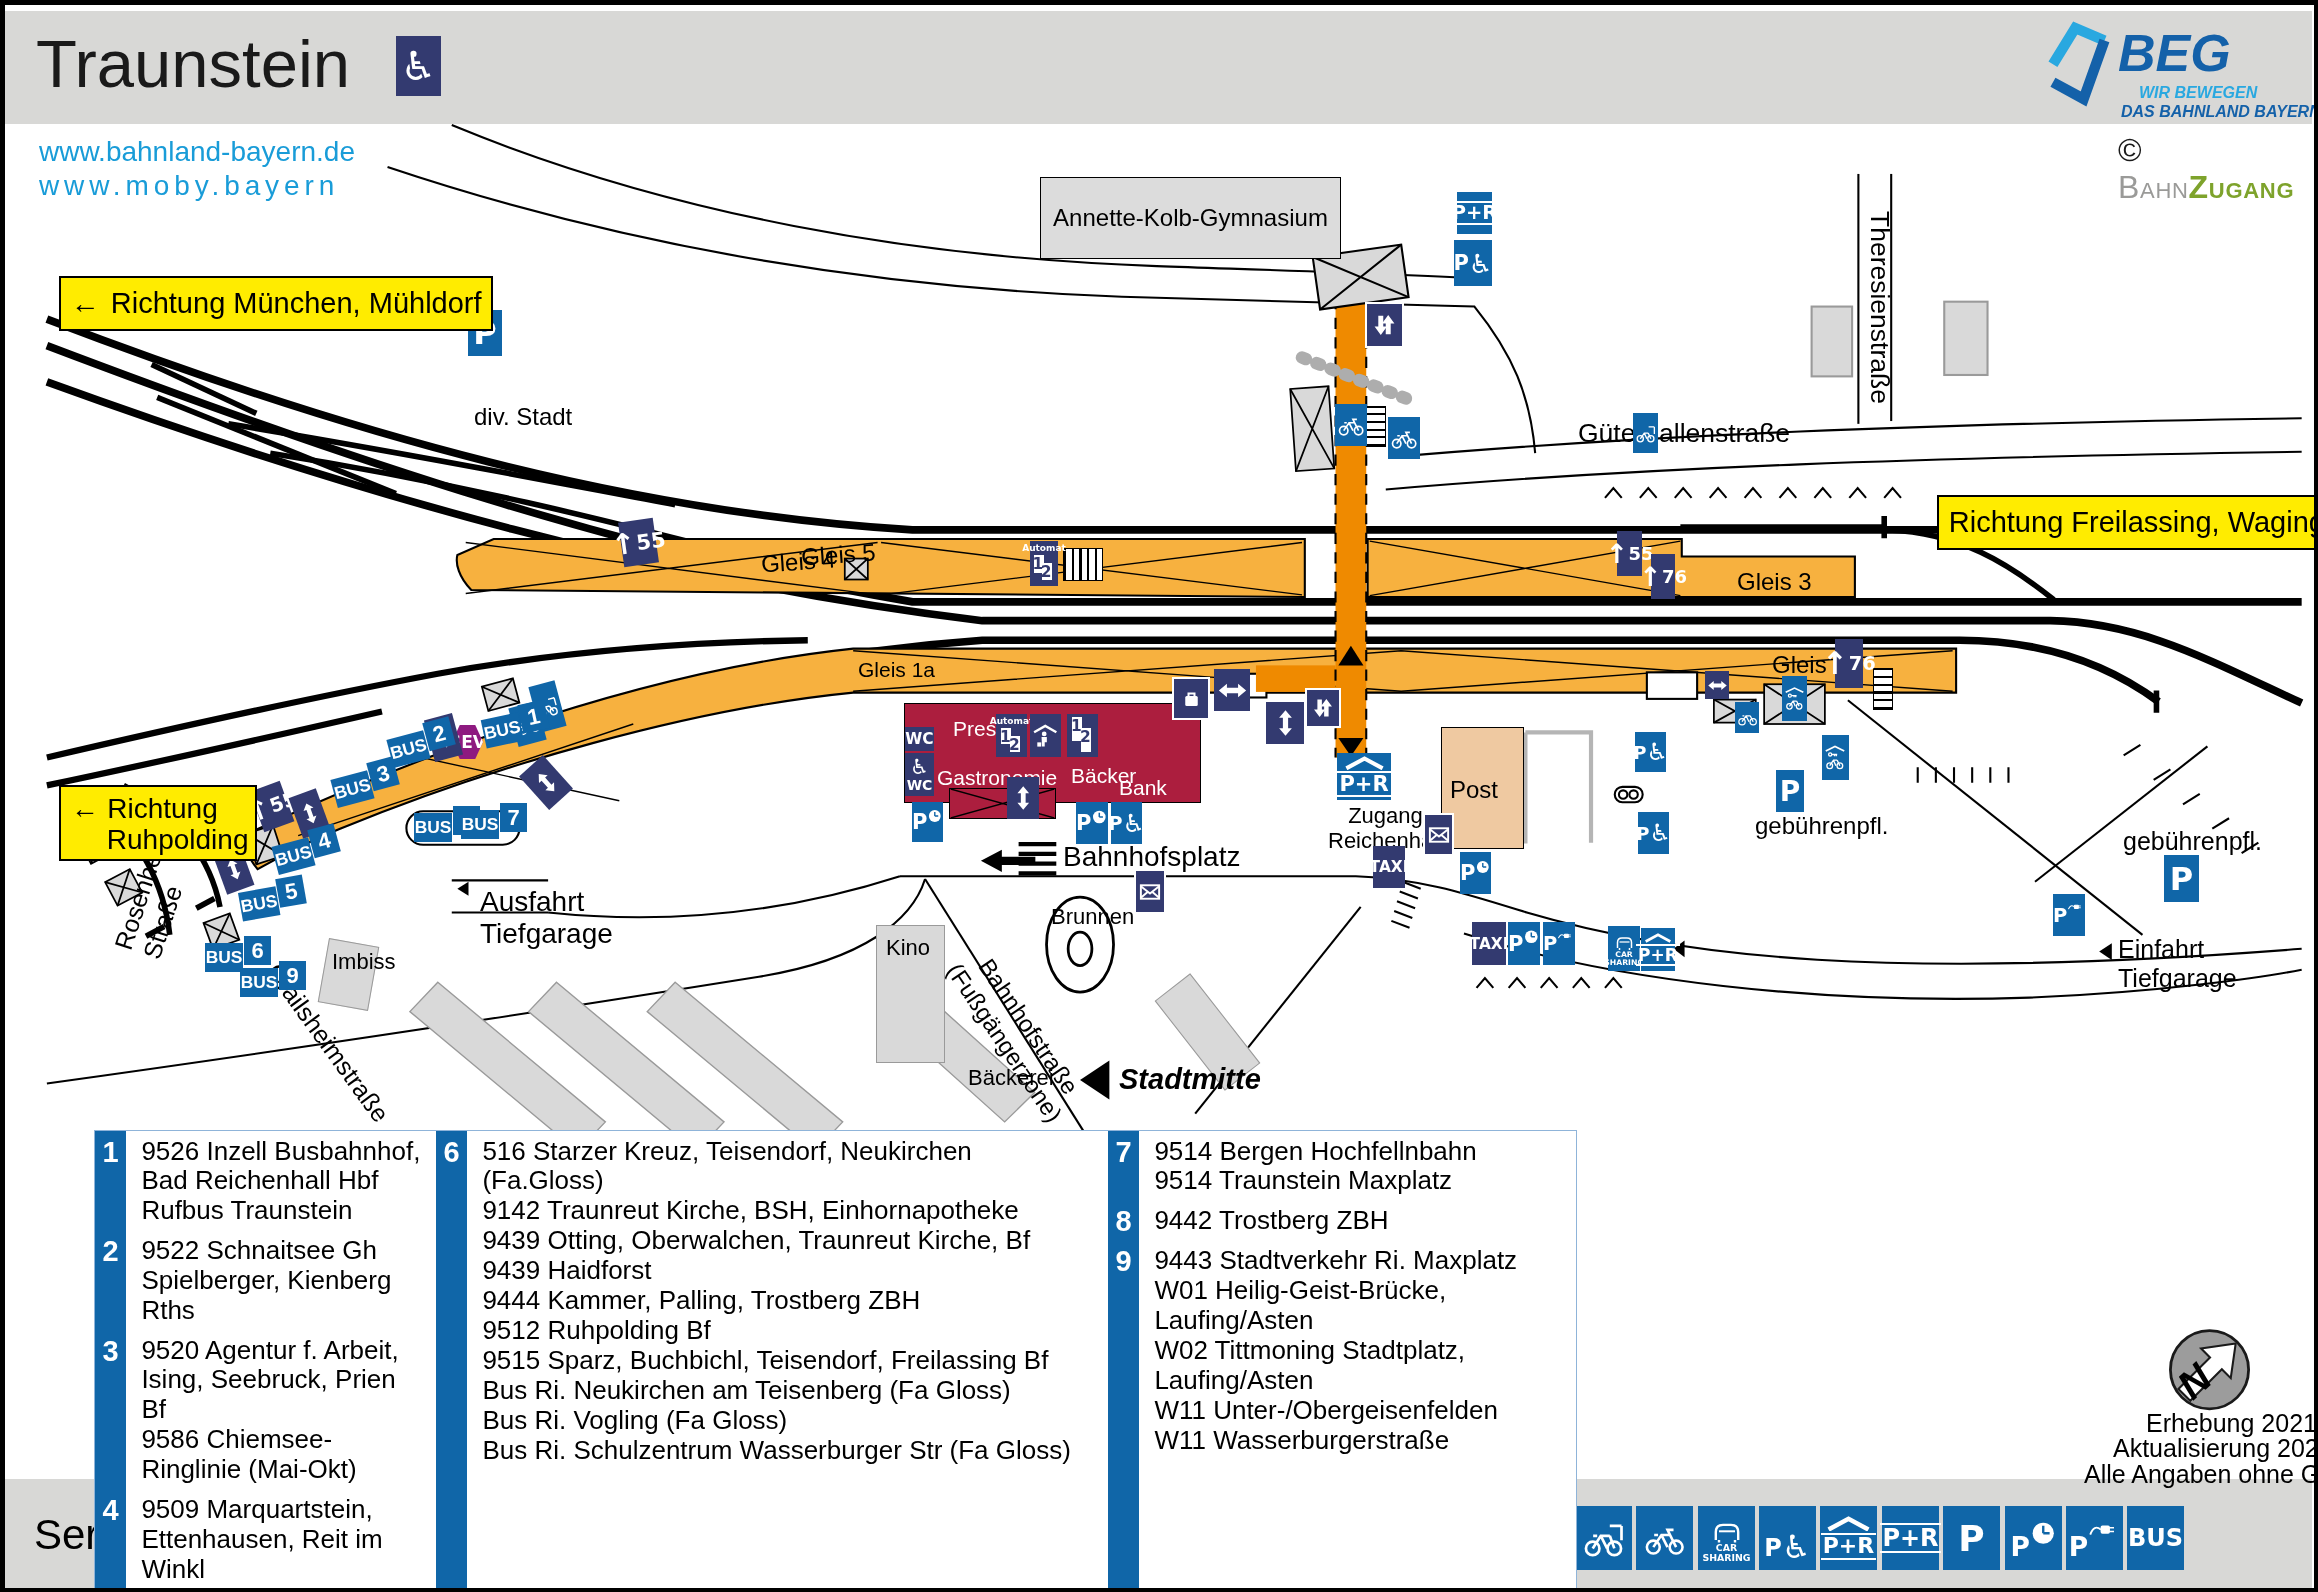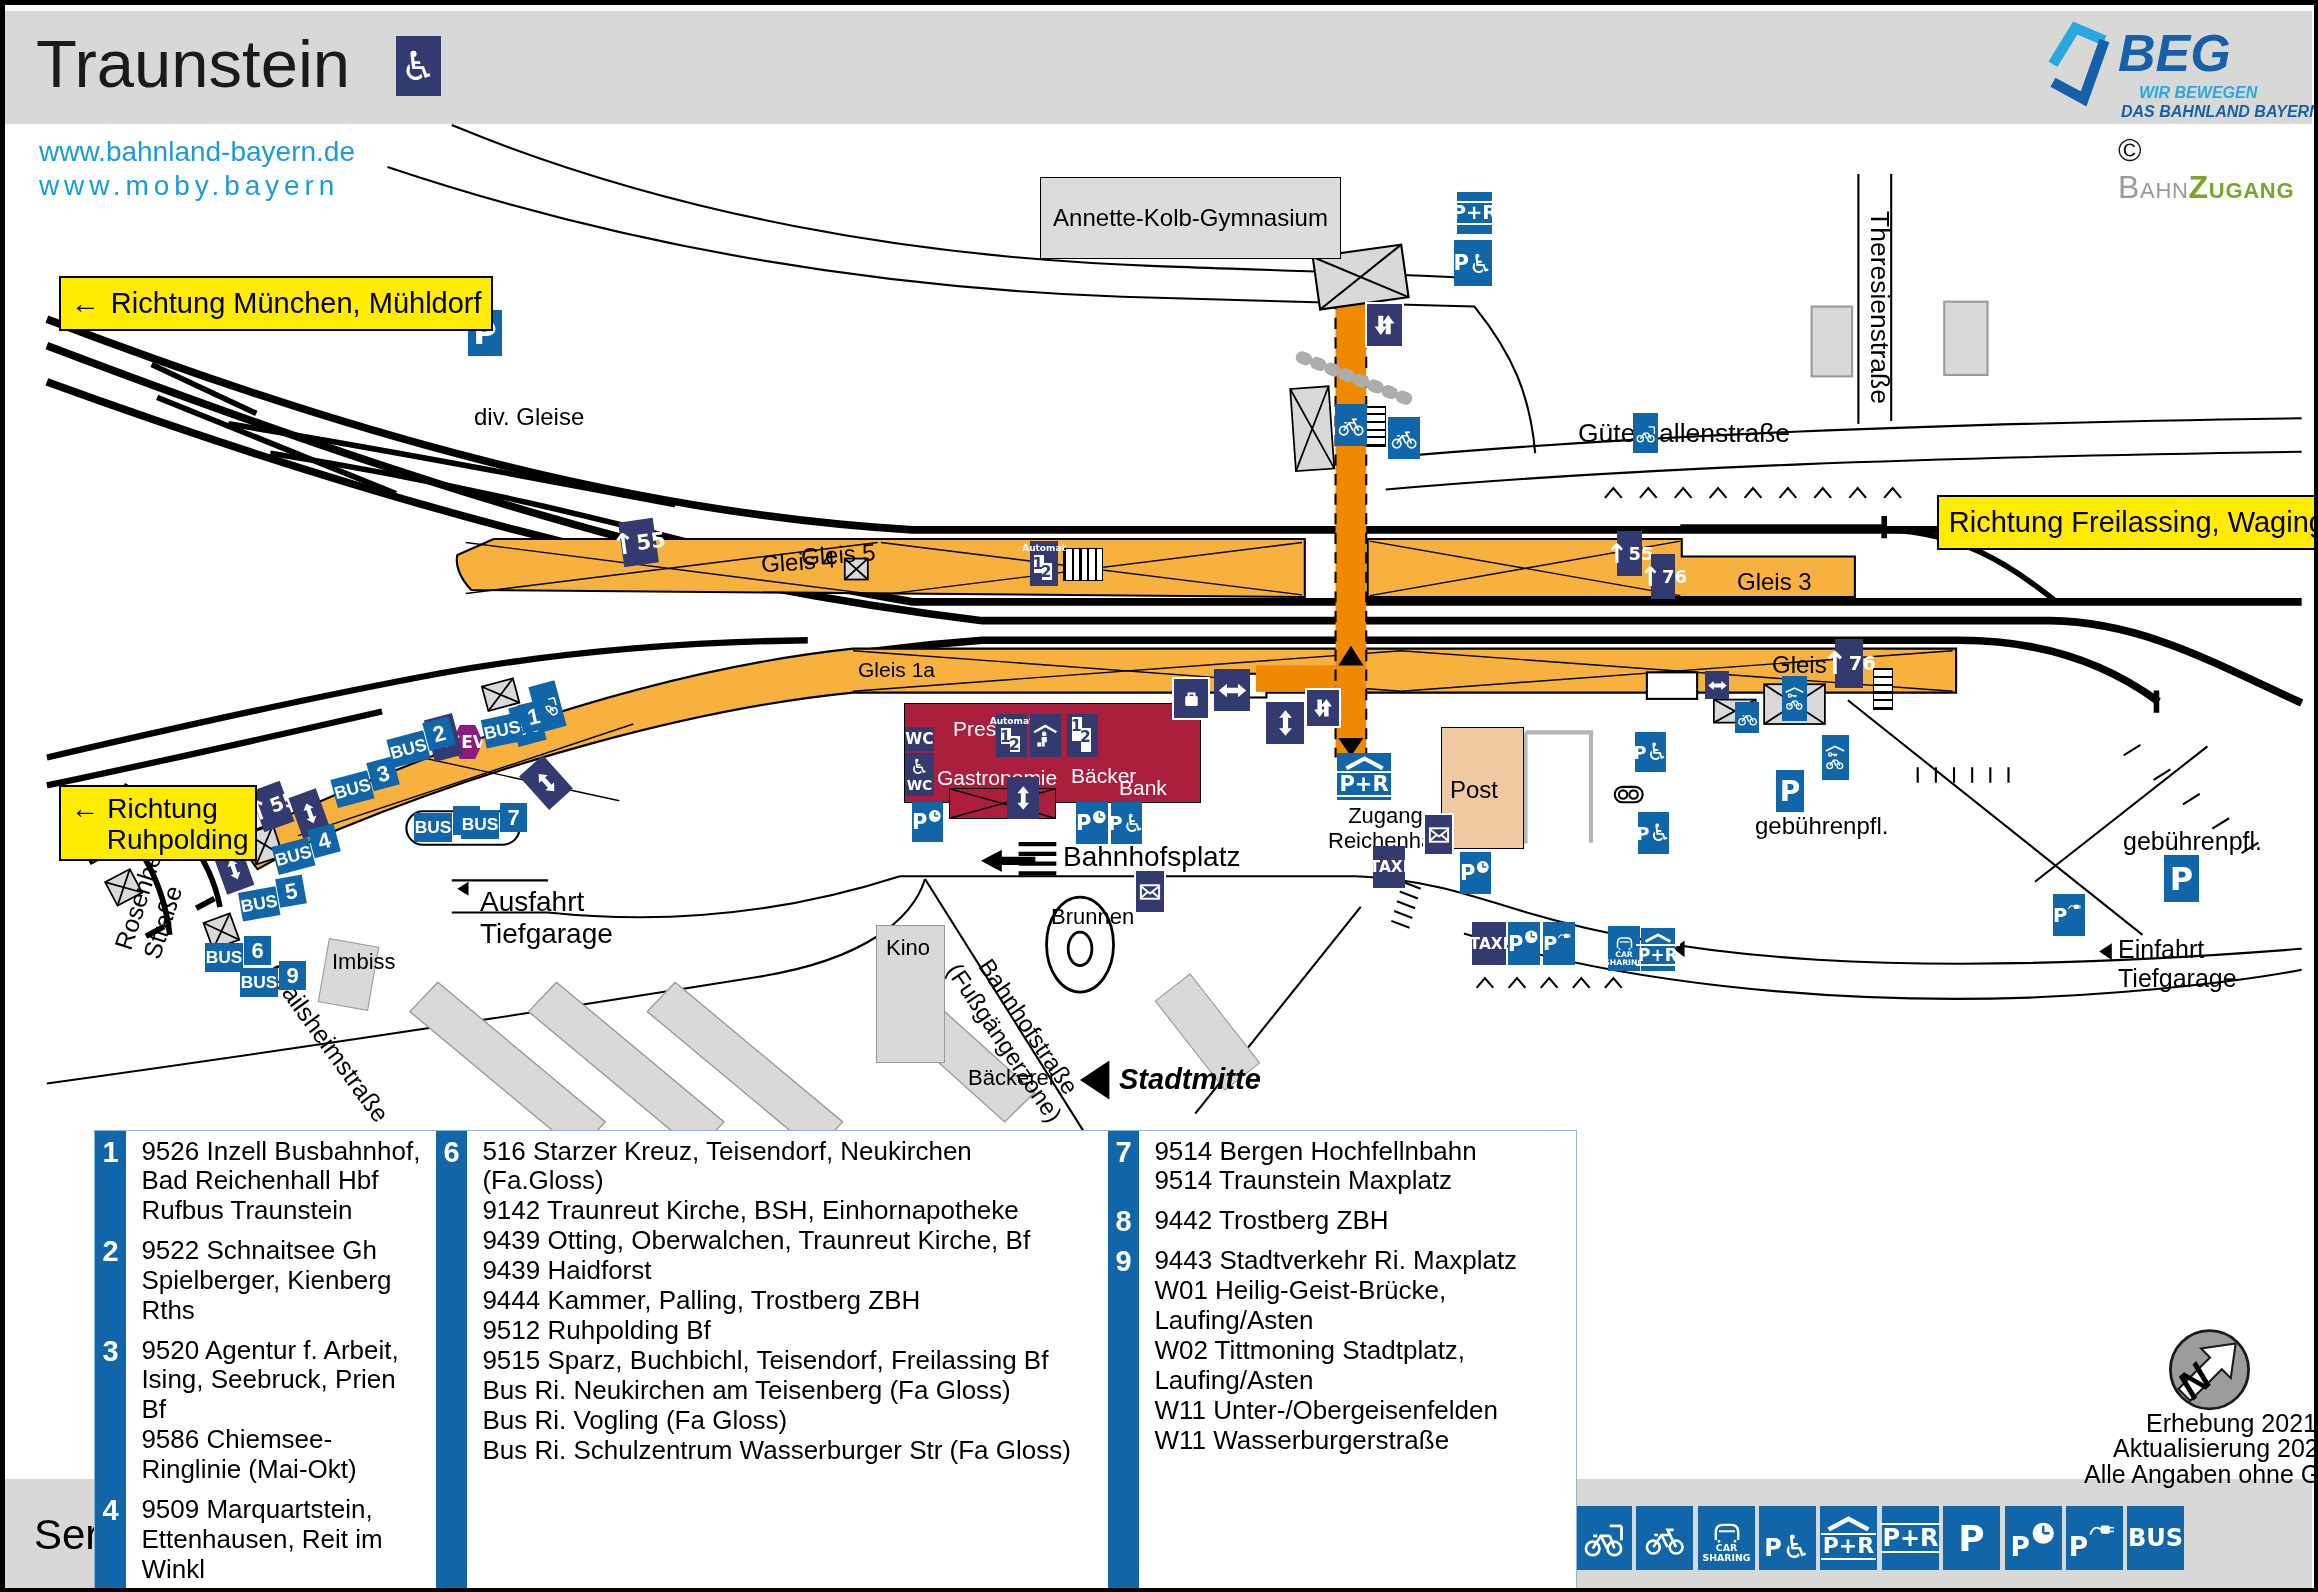--- a/index.html
+++ b/index.html
@@ -253,21 +253,21 @@
   <div class="ys" style="left:1932px;top:490px;height:43px;">
     <span>Richtung Freilassing, Waging</span>
 
   </div>
   <div class="ys" style="left:54px;top:780px;width:174px;height:61px;font-size:28px;display:block;line-height:1.1;padding-top:7px;">
     <div><span style="margin-right:8.4px;font-weight:bold;">←</span><span>Richtung</span></div>
     <div style="margin-left:36px;">Ruhpolding</div>
   </div>
 
   <div class="badge blue" style="left:463px;top:305px;width:34px;height:46px;font-size:32px;">P</div>
-  <div class="lbl" style="left:469px;top:398px;font-size:24px;">div. Gleise</div>
+  <div class="lbl" style="left:469px;top:398px;font-size:24px;">div. Stadt</div>
 
   <div class="bldg" style="left:1023px;top:172px;width:299px;height:80px;display:flex;align-items:center;justify-content:center;margin-left:12px;">
     <span class="lbl" style="position:static;font-size:24px;">Annette-Kolb-Gymnasium</span>
   </div>
   <div class="lbl" style="left:1859px;top:206px;writing-mode:vertical-rl;font-size:26.5px;">Theresienstraße</div>
   <div class="lbl" style="left:1573px;top:413px;font-size:26.5px;">Güterhallenstraße</div>
 
   <div class="badge blue prr" style="left:1452px;top:187px;width:35px;height:42px;font-size:19.5px;">
     <span class="prtxt">P+R</span>
   </div>

